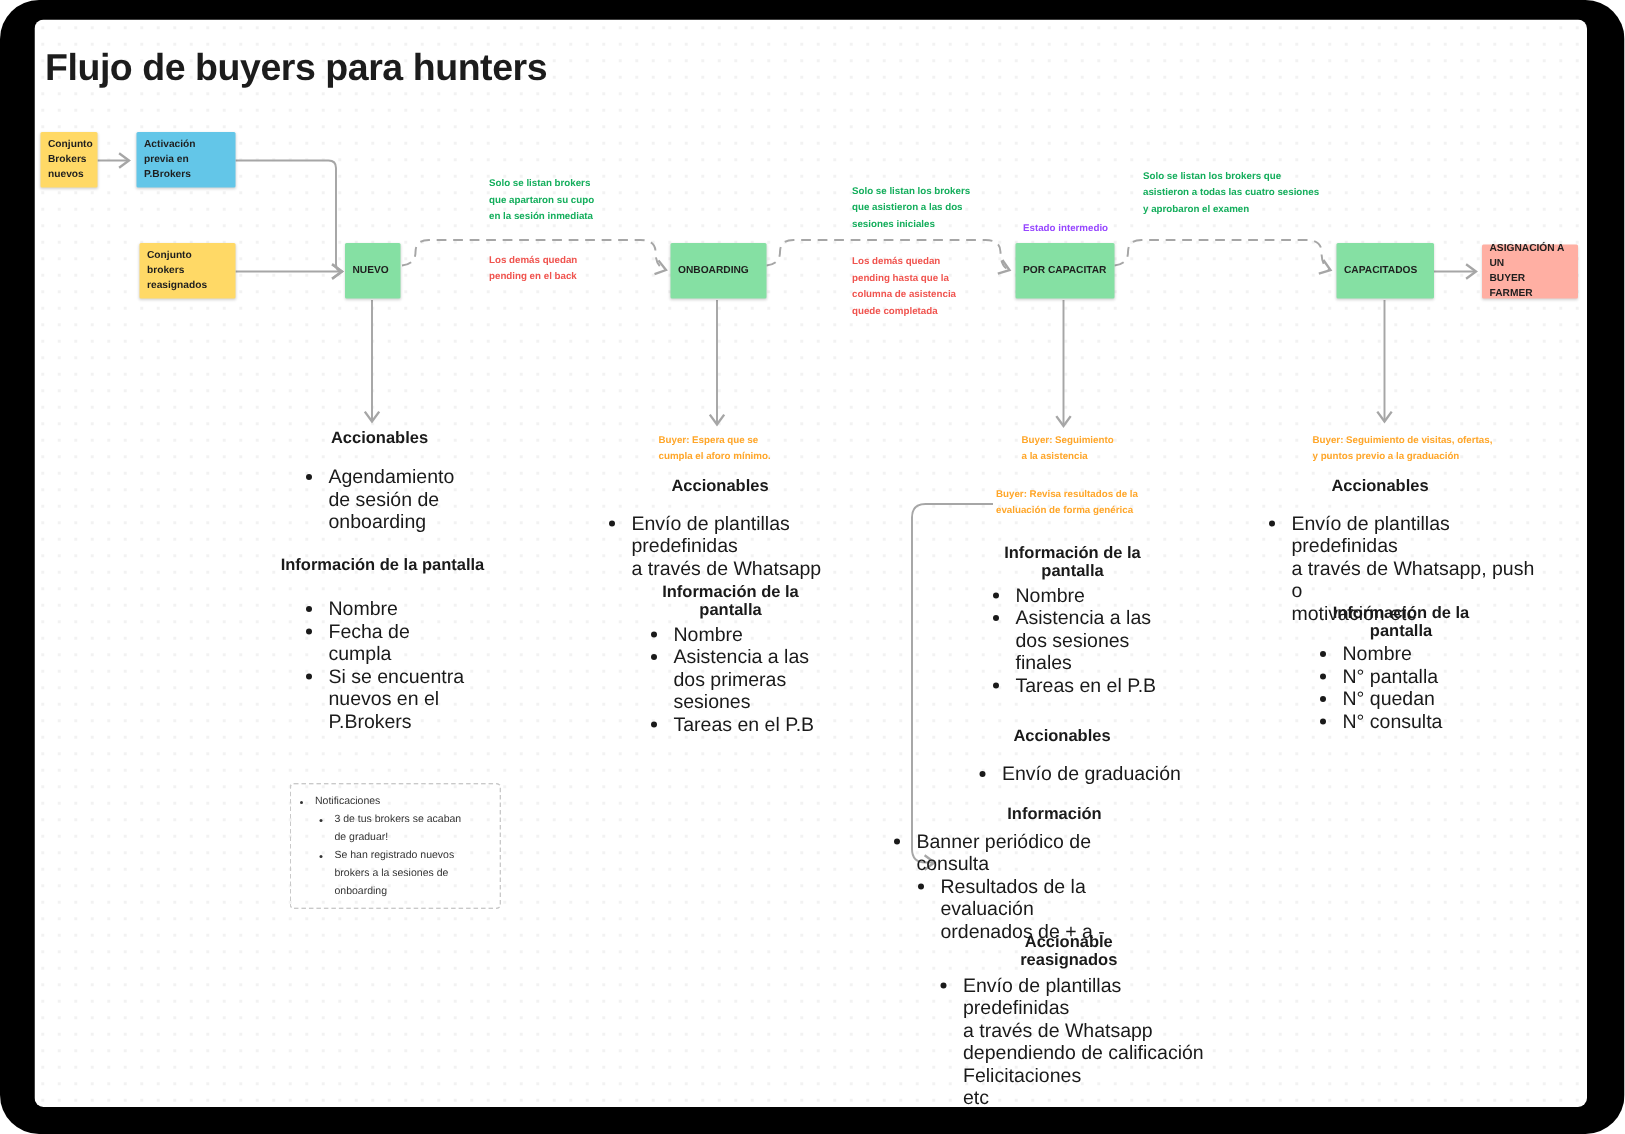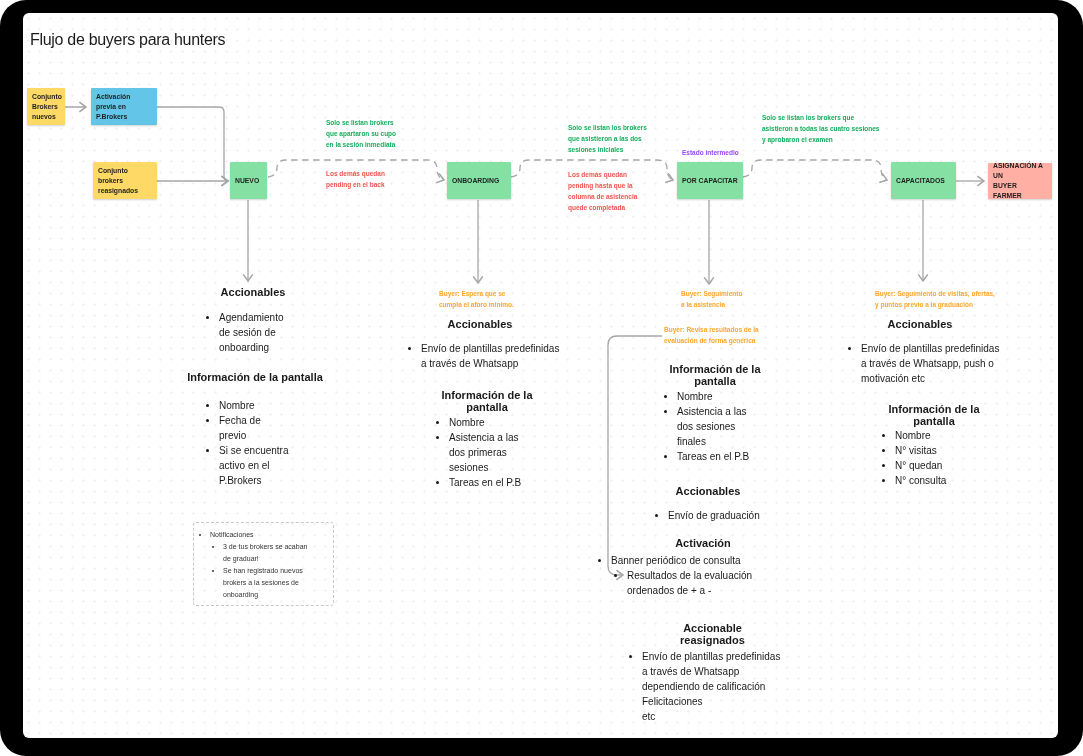--- a/index.html
+++ b/index.html
@@ -1,36 +1,36 @@
 <!DOCTYPE html>
 <html style="--yellow: #FFD966; --blue: #63C6E8; --green: #85E0A3; --pink: #FFAFA3; --green_text: #14AE5C; --red_text: #F0544F; --orange_text: #FFA629; --purple_text: #9747FF; --connector: #A6A6A6;"><head>
 <meta charset="utf-8">
 <style>
   html,body{margin:0;padding:0;background:#fff;}
   .frame{position:relative;width:1083px;height:756px;background:#000;border-radius:26px;overflow:hidden;
          font-family:"Liberation Sans","DejaVu Sans",sans-serif;}
   .canvas{position:absolute;left:23px;top:13px;width:1035px;height:725px;background:#fff;border-radius:6px;
           background-image:radial-gradient(circle,rgba(0,0,0,.05) 1px,transparent 1.2px);background-size:11px 11px;}
   .layer{position:absolute;left:0;top:0;width:1083px;height:756px;}
-  .title{position:absolute;left:30px;top:31px;margin:0;font-size:16px;font-weight:400;color:#1c1c1c;letter-spacing:-0.3px;}
+  .title{position:absolute;left:30px;top:31px;margin:0;font-size:25px;font-weight:700;color:#1c1c1c;letter-spacing:-0.3px;}
   .node{position:absolute;display:flex;align-items:center;box-sizing:border-box;padding:3px 5px;
         font-size:6.8px;font-weight:600;line-height:10px;color:#1e1e1e;white-space:pre-line;
         border-radius:1px;box-shadow:0 1px 2px rgba(0,0,0,.18);}
   .yellow{background:var(--yellow);}
   .blue{background:var(--blue);}
   .green{background:var(--green);}
   .pink{background:var(--pink);}
   .ann{position:absolute;font-size:6.5px;font-weight:600;line-height:11px;white-space:pre-line;}
   .ann.g{color:var(--green_text);}
   .ann.r{color:var(--red_text);}
   .ann.o{color:var(--orange_text);}
   .ann.p{color:var(--purple_text);font-weight:700;}
   .h{position:absolute;font-size:11px;font-weight:700;color:#1a1a1a;text-align:center;}
   ul.b{position:absolute;margin:0;padding:0 0 0 13px;list-style:disc outside;
-       font-size:10px;line-height:15px;color:#1a1a1a;}
+       font-size:13px;line-height:15px;color:#1a1a1a;}
   ul.b ul{margin:0;padding:0 0 0 16px;list-style:disc outside;}
   .pre{white-space:pre-line;}
   .notif{position:absolute;left:193px;top:522px;width:141px;height:84px;box-sizing:border-box;
          border:1px dashed #c9c9c9;border-radius:3px;padding:6px 4px;}
   .notif ul{margin:0;padding:0 0 0 12px;list-style:disc outside;font-size:7px;line-height:12px;color:#333;}
   .notif ul ul{padding-left:13px;}
   svg.connectors{position:absolute;left:0;top:0;}
   .conn{fill:none;stroke:var(--connector);stroke-width:1.3;}
   .dashed{stroke-dasharray:6.5 4.5;}
   .arrhead{fill:none;stroke:var(--connector);stroke-width:1.3;}
@@ -105,23 +105,23 @@
   <div class="h" style="left:193px;top:286px;width:120px;">Accionables</div>
   <ul class="b" style="left:206px;top:310px;width:110px;">
     <li class="pre">Agendamiento
 de sesión de
 onboarding</li>
   </ul>
   <div class="h" style="left:180px;top:371px;width:150px;">Información de la pantalla</div>
   <ul class="b" style="left:206px;top:398px;width:115px;">
     <li class="pre">Nombre</li>
     <li class="pre">Fecha de
-previo</li>
+cumpla</li>
     <li class="pre">Si se encuentra
-activo en el
+nuevos en el
 P.Brokers</li>
   </ul>
 
   <div class="notif">
     <ul>
       <li>
         <span>Notificaciones</span>
         <ul>
           <li class="pre">3 de tus brokers se acaban
 de graduar!</li>
@@ -152,21 +152,21 @@
     <li class="pre">Nombre</li>
     <li class="pre">Asistencia a las
 dos sesiones
 finales</li>
     <li class="pre">Tareas en el P.B</li>
   </ul>
   <div class="h" style="left:648px;top:485px;width:120px;">Accionables</div>
   <ul class="b" style="left:655px;top:508px;width:130px;">
     <li class="pre">Envío de graduación</li>
   </ul>
-  <div class="h" style="left:643px;top:537px;width:120px;">Activación</div>
+  <div class="h" style="left:643px;top:537px;width:120px;">Información</div>
   <ul class="b" style="left:598px;top:553px;width:165px;">
     <li>
       <span class="pre">Banner periódico de consulta</span>
       <ul>
         <li class="pre">Resultados de la evaluación
 ordenados de + a -</li>
       </ul>
     </li>
   </ul>
   <div class="h" style="left:650px;top:622px;width:125px;">Accionable reasignados</div>
@@ -180,17 +180,17 @@
 
   <div class="h" style="left:860px;top:318px;width:120px;">Accionables</div>
   <ul class="b" style="left:848px;top:341px;width:170px;">
     <li class="pre">Envío de plantillas predefinidas
 a través de Whatsapp, push o
 motivación etc</li>
   </ul>
   <div class="h" style="left:874px;top:403px;width:120px;">Información de la pantalla</div>
   <ul class="b" style="left:882px;top:428px;width:120px;">
     <li class="pre">Nombre</li>
-    <li class="pre">N° visitas</li>
+    <li class="pre">N° pantalla</li>
     <li class="pre">N° quedan</li>
     <li class="pre">N° consulta</li>
   </ul>
 </div>
 
 </body></html>

